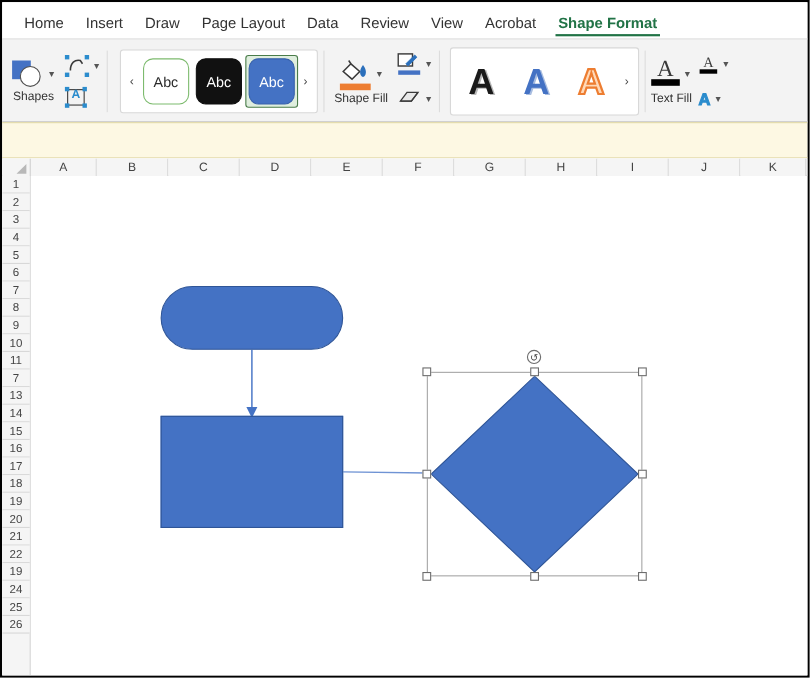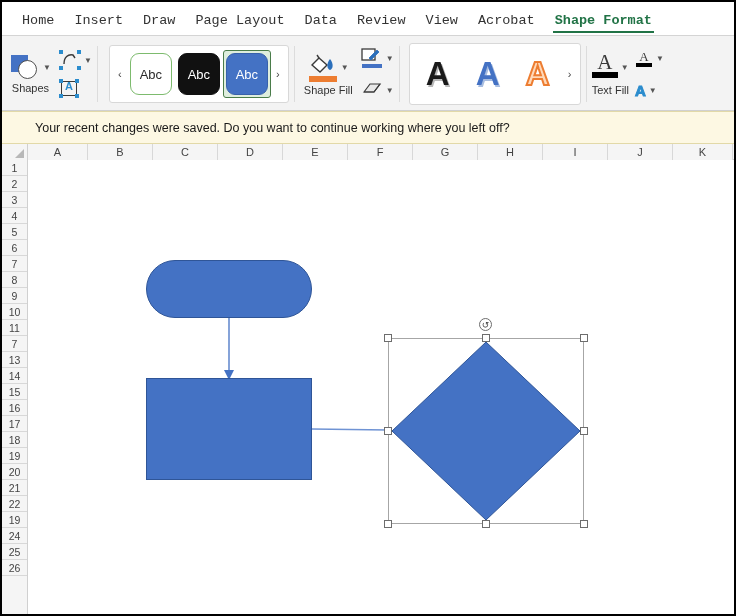--- a/index.html
+++ b/index.html
@@ -21,21 +21,20 @@
 
   
   .tabbar {
     height: 34px;
     display: flex;
     align-items: flex-end;
     padding: 0 10px;
     background: #ffffff;
     border-bottom: 1px solid #d4d4d4;
     flex: none;
-    font-family: Liberation Mono, monospace;
   }
   .tab {
     font-size: 13.5px;
     color: #333333;
     padding: 3px 10px 7px 10px;
     white-space: nowrap;
     position: relative;
     cursor: pointer;
   }
   .tab.active {
@@ -364,21 +363,20 @@
         <div class="mini-row">
           <span class="ico-teffects">A</span>
           <span class="chev">▼</span>
         </div>
       </div>
     </div>
 
   </div>
 
   <div class="msgbar">
-    <span class="msg-text">Your recent changes were saved. Do you want to continue working where you left off?</span>
   </div>
 
 
   <div class="gridwrap">
     <div class="colhdr">
       <div class="corner"></div>
       <div id="colcells" style="display:flex;">
           <div class="colcell" style="width: 60px;">A</div>
           <div class="colcell" style="width: 65px;">B</div>
           <div class="colcell" style="width: 65px;">C</div>

